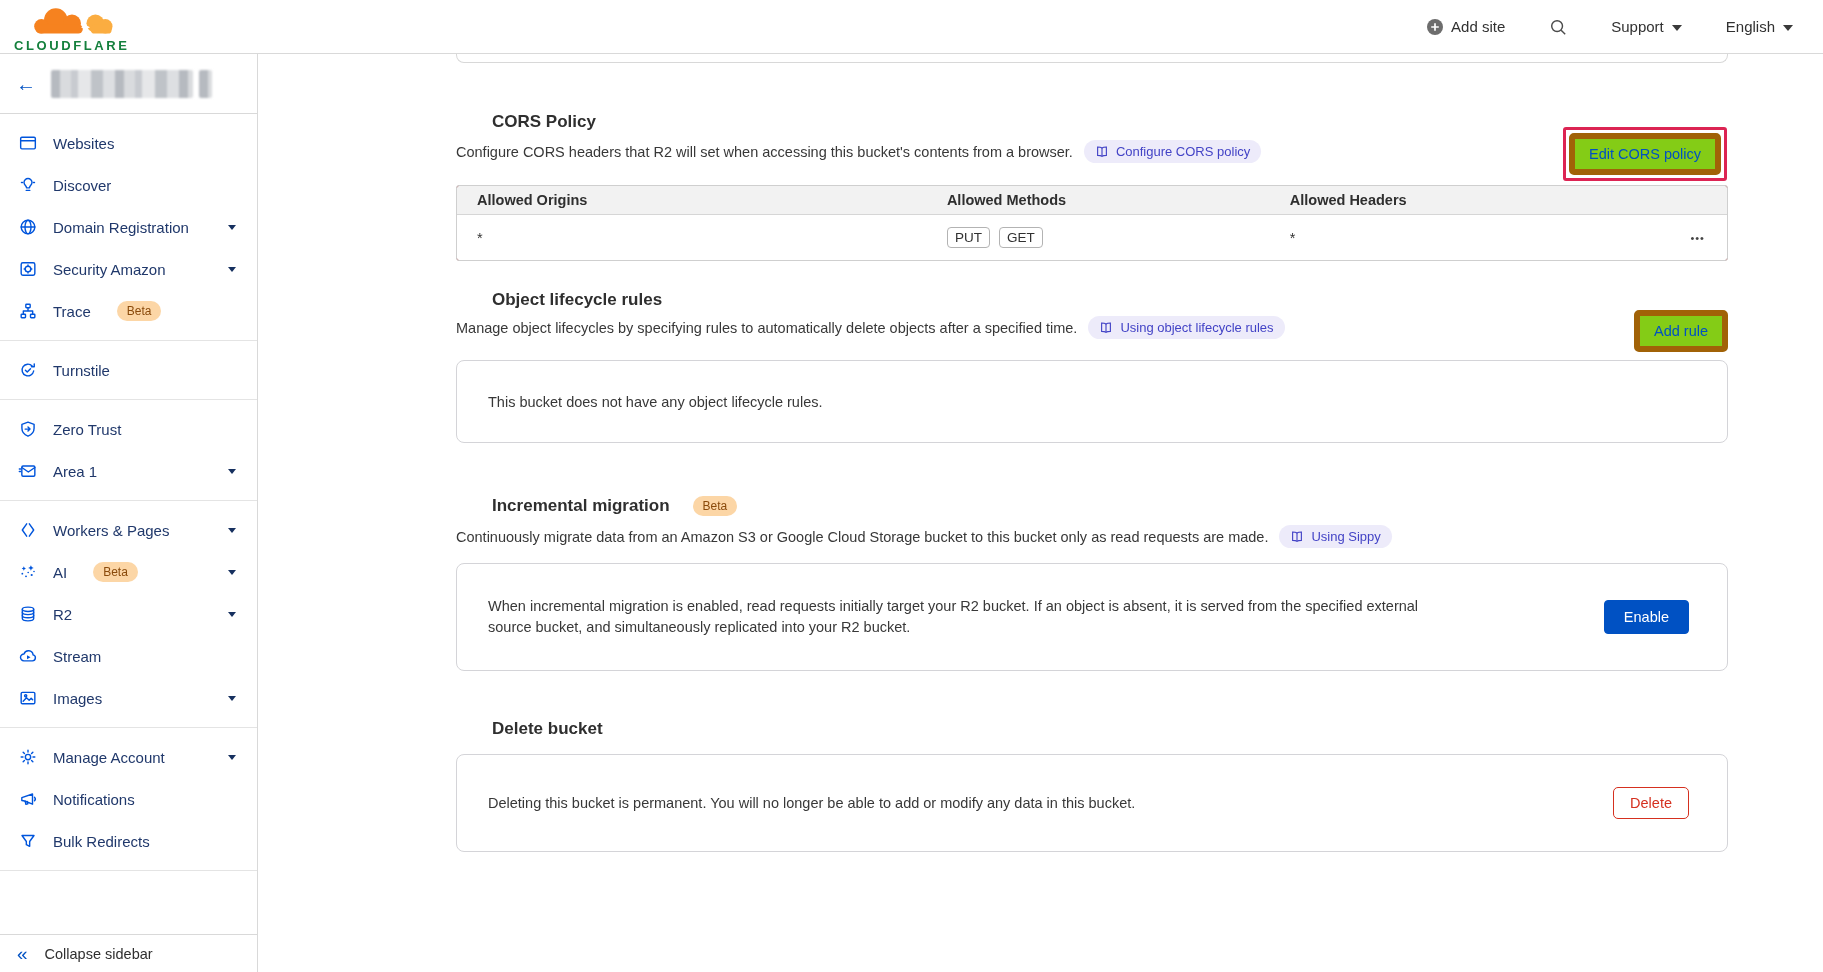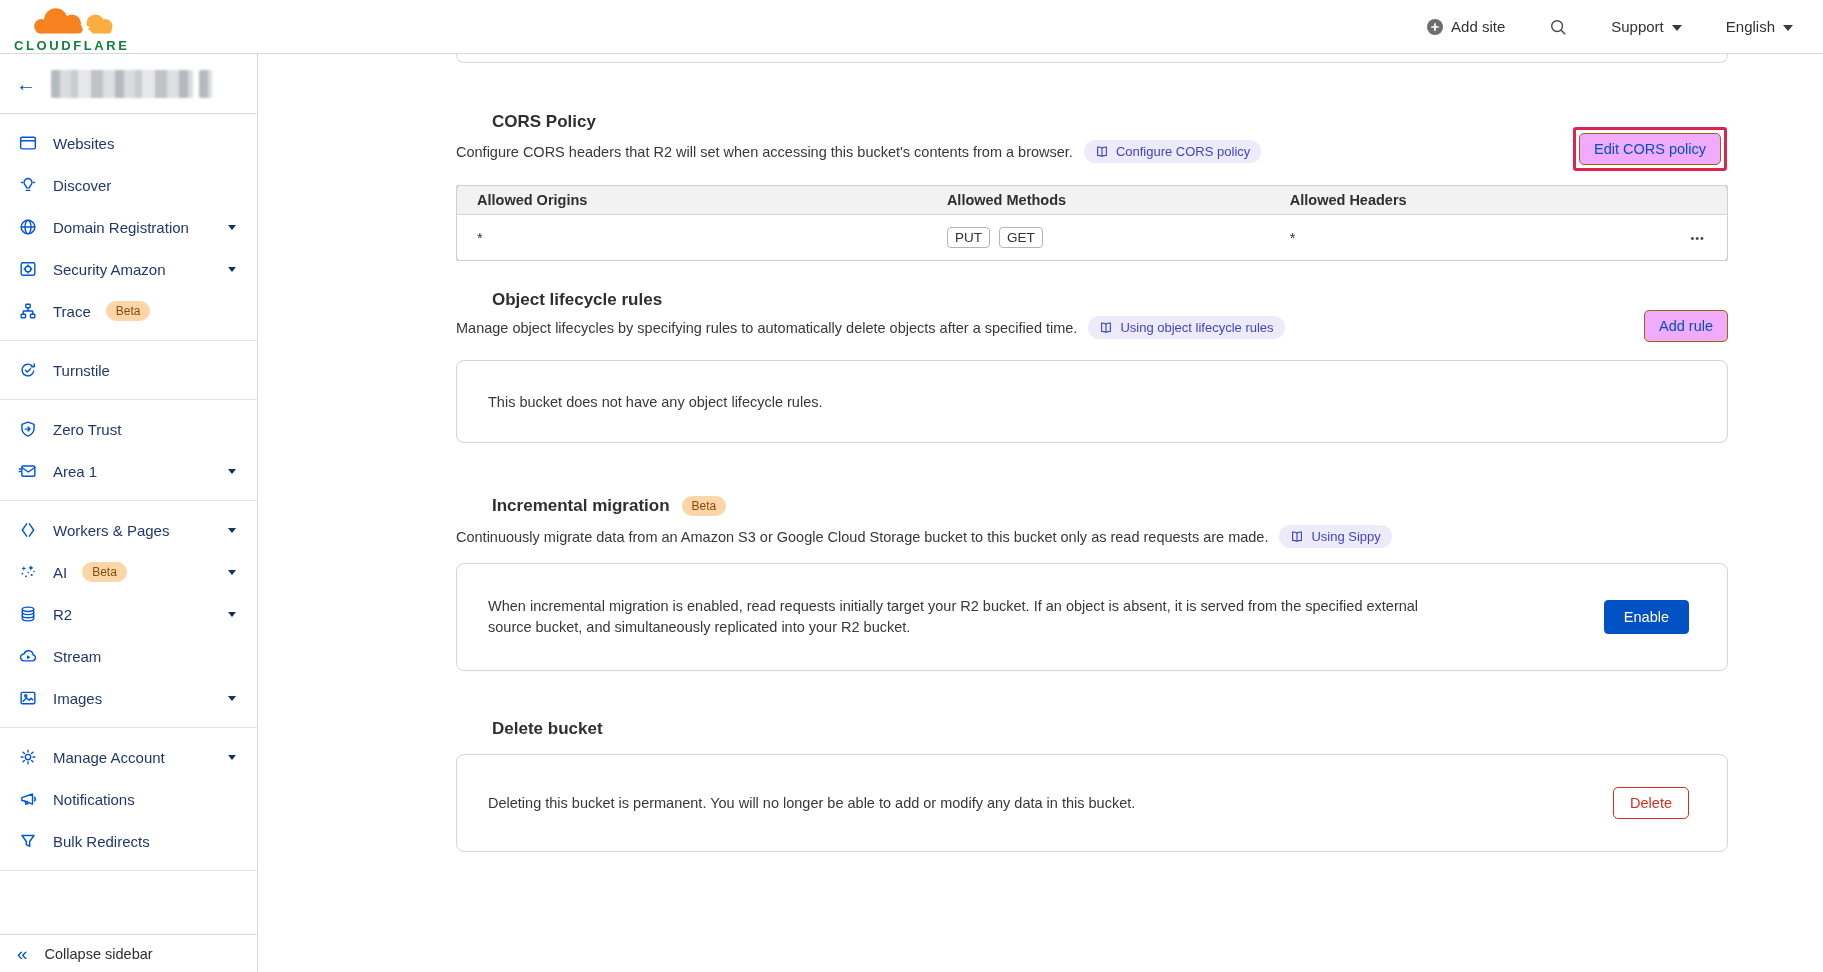--- a/index.html
+++ b/index.html
@@ -35,42 +35,42 @@
   .nav-item { height:42px; display:flex; align-items:center; gap:15px; padding:0 14px 0 18px;
     font-size:15px; color:#20386b; cursor:pointer; }
   .nav-icon { width:20px; height:20px; flex:none; display:flex; align-items:center; justify-content:center; }
   .nav-icon svg { display:block; }
   .nav-label { white-space:nowrap; }
   .spacer { flex:1; }
   .nav-caret { width:0; height:0; border-left:4.5px solid transparent; border-right:4.5px solid transparent;
     border-top:5.5px solid #16305f; margin-right:7px; }
   .nav-divider { height:1px; background:#e4e4e4; margin:8px 0; }
   .beta-badge { background:#fcd6a6; color:#8a4a0b; font-size:12px; border-radius:10px;
-    padding:2px 10px; line-height:1.35; white-space:nowrap; }
+    padding:2px 10px; line-height:1.35; white-space:nowrap;margin-left:11px; }
   .collapse-bar { position:absolute; bottom:0; left:0; right:0; height:38px; background:#fff;
     border-top:1px solid #d9d9d9; display:flex; align-items:center; gap:17px; padding:0 17px;
     font-size:14.5px; color:#2f2f2f; cursor:pointer; }
   .collapse-icon { color:#0051c3; font-size:19px; line-height:1; }
 
   
   .content { position:absolute; left:456px; top:54px; width:1272px; bottom:0; }
   .cutoff-card { position:absolute; top:0; left:0; right:0; height:9px;
     border:1px solid #d8d8d8; border-top:none; border-radius:0 0 8px 8px; background:#fff; }
 
   .section-title { position:absolute; left:0; font-size:17px; font-weight:bold; color:#2f2f2f; line-height:24px;margin-left:36px; }
   .desc-row { position:absolute; left:0; display:flex; align-items:center; gap:11px;
     font-size:14.5px; color:#383838; }
   .doc-pill { display:inline-flex; align-items:center; gap:7px; background:#edebfa; color:#4343c6;
     font-size:13px; padding:4px 11px; border-radius:13px; cursor:pointer; white-space:nowrap; }
   .doc-pill svg { display:block; }
   .title-row { position:absolute; left:0; display:flex; align-items:center; gap:12px; }
 
   .btn { font-family:"Liberation Sans", sans-serif; font-size:14.5px; border-radius:5px;
     cursor:pointer; white-space:nowrap; }
-  .btn-outline-blue { background:#f0abfc; border:1px solid #a16207; color:#0051c3; padding:7px 14px; }
+  .btn-outline-blue { background:#84cc16; border:6px solid #a16207; color:#0051c3; padding:7px 14px; }
   .btn-solid-blue { background:#0051c3; border:1px solid #0051c3; color:#fff; padding:8px 19px; border-radius:4px; }
   .btn-outline-red { background:#fff; border:1px solid #d5301f; color:#d5301f; padding:7px 16px; }
 
   .edit-annotation { position:absolute; top:73px; right:1px; border:3px solid #dc2453;
     border-radius:3px; padding:3px; }
   .add-rule-btn { position:absolute; top:256px; right:0; }
 
   
   .cors-table { position:absolute; top:131px; left:0; right:0; border:1px solid #cfcfcf;
     border-radius:3px; overflow:hidden; background:#7f1d1d; }

